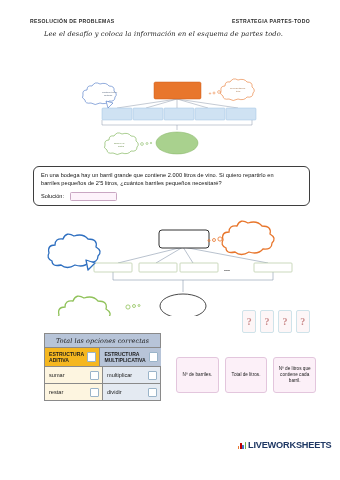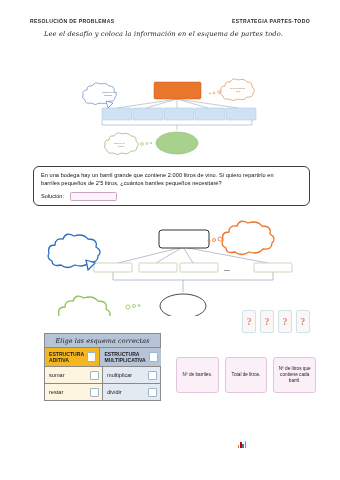--- a/index.html
+++ b/index.html
@@ -361,21 +361,21 @@
 </div>
 
 <div class="qcards">
   <div class="qcard">?</div>
   <div class="qcard">?</div>
   <div class="qcard">?</div>
   <div class="qcard">?</div>
 </div>
 
 <div class="options-table">
-  <div class="opt-title">Elige las esquema correctas</div>
+  <div class="opt-title">Total las opciones correctas</div>
 
   <div class="opt-row">
     <div class="opt-cell head-a">
       <span class="opt-label">ESTRUCTURA ADITIVA</span>
       <span class="opt-check"></span>
     </div>
     <div class="opt-cell head-m">
       <span class="opt-label">ESTRUCTURA MULTIPLICATIVA</span>
       <span class="opt-check"></span>
     </div>
@@ -410,13 +410,14 @@
   <div class="pink-box">Nº de litros que contiene cada barril.</div>
 </div>
 
 <div class="footer-logo">
   <span class="logo-mark">
     <span class="logo-bar" style="height:3px;background:#e8762c;"></span>
     <span class="logo-bar" style="height:6px;background:#c00000;"></span>
     <span class="logo-bar" style="height:4.5px;background:#4472c4;"></span>
     <span class="logo-bar" style="height:7.5px;background:#70ad47;"></span>
   </span>
+  <span class="logo-text">LIVEWORKSHEETS</span>
 </div>
 
 </body></html>

